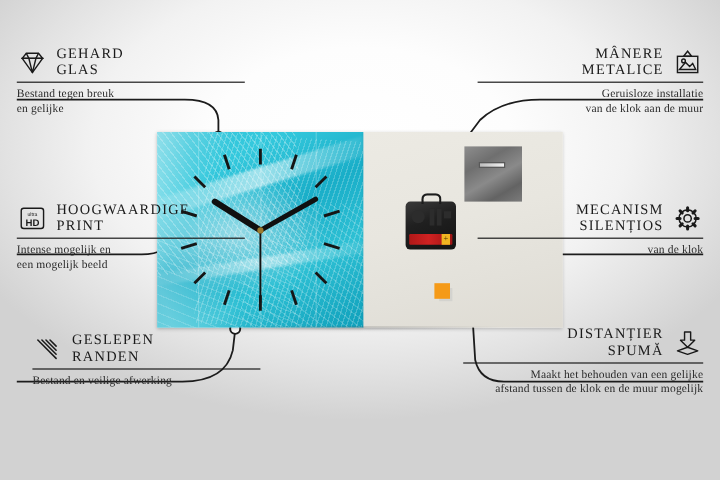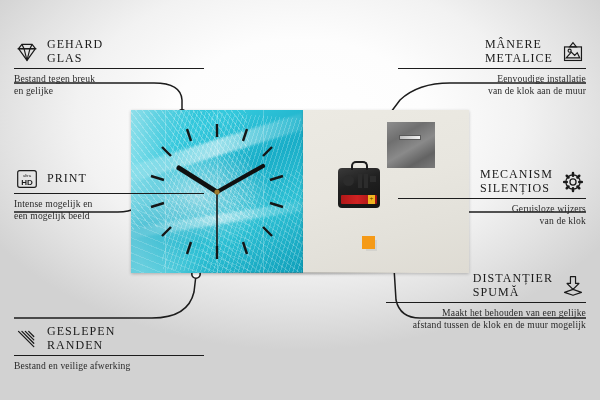--- a/index.html
+++ b/index.html
@@ -23,34 +23,34 @@
 
   
   .feature { position:absolute; width:200px; }
   .feature .head { display:flex; align-items:center; gap:7px; }
   .feature.right .head { flex-direction:row-reverse; justify-content:flex-start; }
   .ftitle {
     font-family:"Liberation Serif", serif;
     font-size:12px; letter-spacing:1.05px; line-height:13.5px;
     color:#1a1a1a; text-transform:uppercase; font-weight:400;
   }
-  .feature.right .ftitle { }
+  .feature.right .ftitle { text-align:right; }
   .rule { height:1px; background:#1c1c1c; margin:3px 0 4px 0; }
   .fdesc {
     font-family:"Liberation Serif", serif;
     font-size:9.6px; line-height:11.6px; color:#2a2a2a; letter-spacing:.15px;
   }
   .feature.right .fdesc { text-align:right; }
 
   .icon { width:26px; height:22px; flex:0 0 auto; display:block; }
 
   
   #f-glass  { left:14px;  top:38px;  width:190px; }
   #f-print  { left:14px;  top:168px; width:190px; }
-  #f-edges  { left:14px;  top:277px; width:190px;margin-top:48px; }
+  #f-edges  { left:27px;  top:277px; width:190px; }
   
   #f-hangers{ left:398px; top:38px;  width:188px; }
   #f-mech   { left:398px; top:168px; width:188px; }
   #f-spacer { left:386px; top:272px; width:200px; }
 
   
   #panels { position:absolute; left:131px; top:110px; width:338px; height:163px; }
   #panel-front, #panel-back { position:absolute; top:0; height:163px; }
   #panel-front { left:0; width:172px; }
   #panel-back  { left:172px; width:166px; }
@@ -240,20 +240,21 @@
   </div>
 
   <div class="feature left" id="f-print">
     <div class="head">
       <svg class="icon" viewBox="0 0 30 26">
         <rect x="4" y="3" width="22" height="20" rx="2.5" fill="none" stroke="#1a1a1a" stroke-width="1.4"></rect>
         <text x="15" y="11" font-family="Liberation Sans, sans-serif" font-size="5" fill="#1a1a1a" text-anchor="middle">ultra</text>
         <text x="15" y="20" font-family="Liberation Sans, sans-serif" font-size="9.5" font-weight="bold" fill="#1a1a1a" text-anchor="middle">HD</text>
       </svg>
       <div>
+        <div class="ftitle">HOOGWAARDIGE</div>
         <div class="ftitle">PRINT</div>
       </div>
     </div>
     <div class="rule"></div>
     <div class="fdesc">Intense mogelijk en</div>
     <div class="fdesc">een mogelijk beeld</div>
   </div>
 
   <div class="feature left" id="f-edges">
     <div class="head">
@@ -283,41 +284,40 @@
           <path d="M7,20 L13,13 L17,17 L20,14 L23,20 Z"></path>
           <circle cx="11" cy="11.5" r="1.8"></circle>
         </g>
       </svg>
       <div>
         <div class="ftitle">MÂNERE</div>
         <div class="ftitle">METALICE</div>
       </div>
     </div>
     <div class="rule"></div>
-    <div class="fdesc">Eenvoudige installatie</div>
+    <div class="fdesc">Geruisloze installatie</div>
     <div class="fdesc">van de klok aan de muur</div>
   </div>
 
   <div class="feature right" id="f-mech">
     <div class="head">
       <svg class="icon" viewBox="0 0 30 26">
         <g fill="none" stroke="#1a1a1a" stroke-width="1.5">
           <circle cx="15" cy="13" r="3.6"></circle>
           <path d="M15,2.5 L15,5.5 M15,20.5 L15,23.5 M4.6,13 L7.6,13 M22.4,13 L25.4,13
                    M7.6,5.6 L9.7,7.7 M20.3,18.3 L22.4,20.4 M7.6,20.4 L9.7,18.3 M20.3,7.7 L22.4,5.6" stroke-width="3" stroke-linecap="round"></path>
           <circle cx="15" cy="13" r="8.4"></circle>
         </g>
       </svg>
       <div>
         <div class="ftitle">MECANISM</div>
         <div class="ftitle">SILENȚIOS</div>
       </div>
     </div>
     <div class="rule"></div>
-    <div class="fdesc">Geruisloze wijzers</div>
     <div class="fdesc">van de klok</div>
   </div>
 
   <div class="feature right" id="f-spacer">
     <div class="head">
       <svg class="icon" viewBox="0 0 30 26">
         <g fill="none" stroke="#1a1a1a" stroke-width="1.4" stroke-linejoin="round">
           <path d="M12,2 L18,2 L18,10 L22,10 L15,17 L8,10 L12,10 Z"></path>
           <path d="M15,17 L25,20.5 L15,24 L5,20.5 Z"></path>
         </g>

